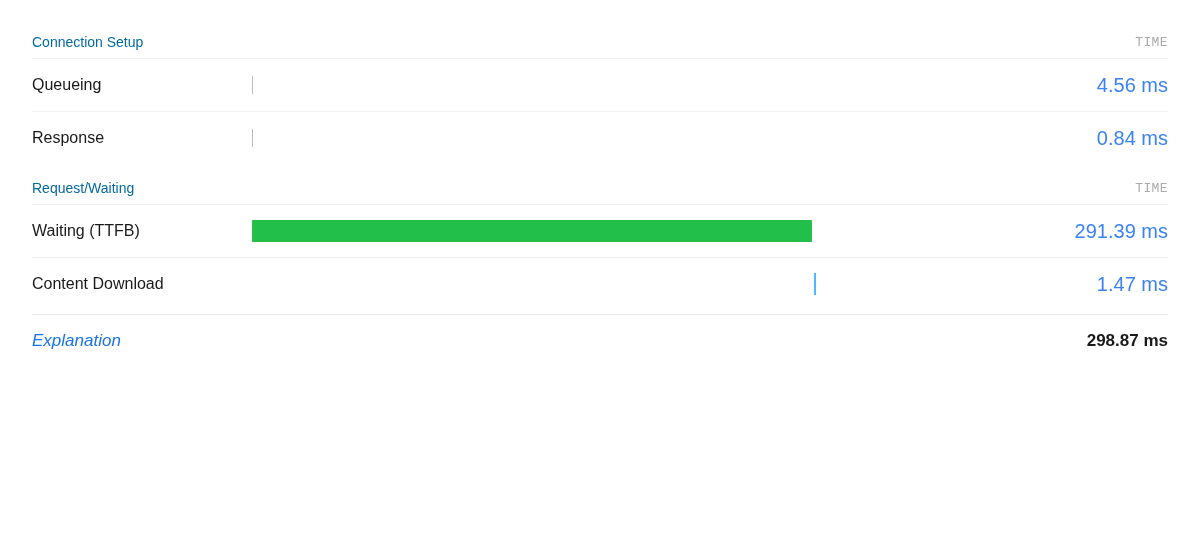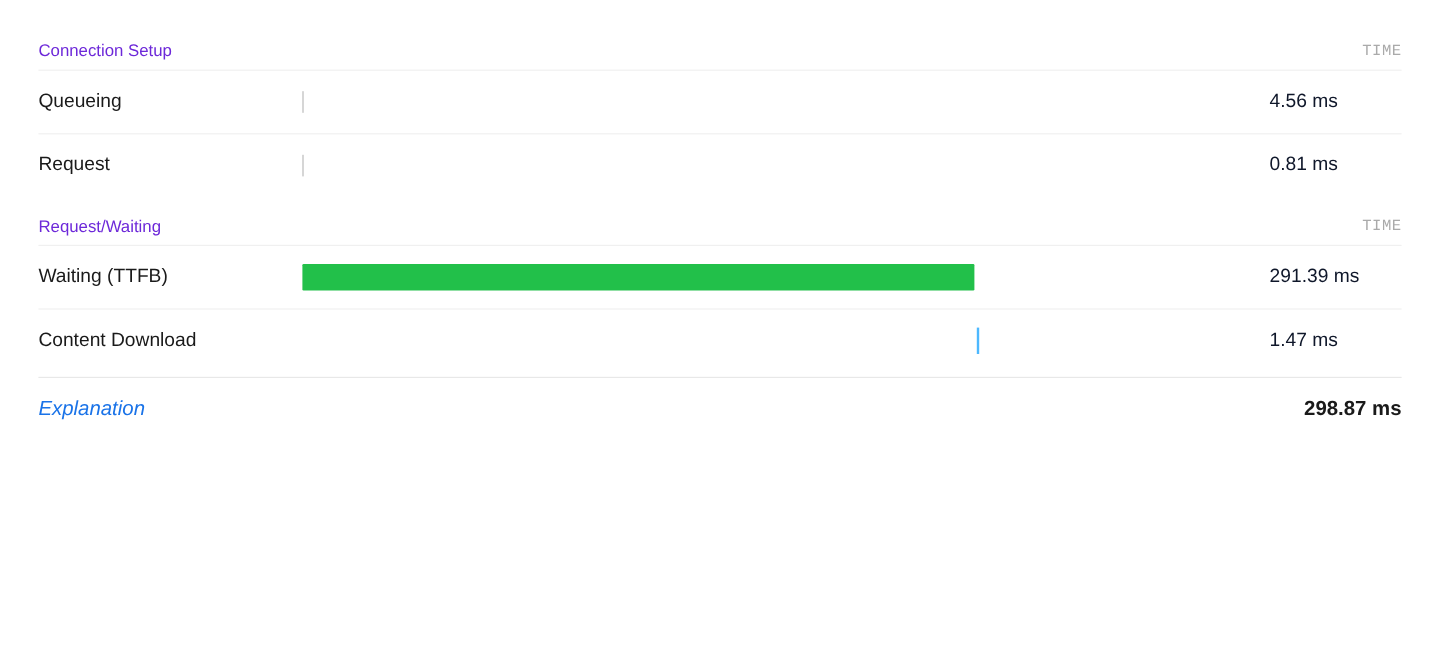--- a/index.html
+++ b/index.html
@@ -31,21 +31,21 @@
       display: flex;
       justify-content: space-between;
       align-items: center;
       padding: 10px 0 8px 0;
       color: #999999;
       font-size: 14px;
     }
 
     .section-header .label {
       font-size: 14px;
-      color: #6d28d9;
+      color: #0369a1;
     }
 
     .section-header .time-col {
       font-size: 13px;
       color: #aaaaaa;
       letter-spacing: 0.03em;
       font-family: Liberation Mono, monospace;
     }
 
     .row {
@@ -88,22 +88,23 @@
 
     .bar-blue {
       width: 2px;
       height: 22px;
       background: #4db8ff;
       position: absolute;
     }
 
     .row-time {
       width: 110px;
-      font-size: 16px;
-      color: #0f172a;
+      text-align: right;
+      font-size: 20px;
+      color: #3b82f6;
       flex-shrink: 0;
     }
 
     .footer-row {
       display: flex;
       align-items: center;
       justify-content: space-between;
       padding: 16px 0 8px 0;
       border-top: 1px solid #e8e8e8;
       margin-top: 4px;
@@ -136,25 +137,25 @@
 
   <div class="row">
     <span class="row-label">Queueing</span>
     <div class="row-bar-area">
       <div class="tick-mark"></div>
     </div>
     <span class="row-time">4.56 ms</span>
   </div>
 
   <div class="row">
-    <span class="row-label">Request</span>
+    <span class="row-label">Response</span>
     <div class="row-bar-area">
       <div class="tick-mark"></div>
     </div>
-    <span class="row-time">0.81 ms</span>
+    <span class="row-time">0.84 ms</span>
   </div>
 
   <div class="section-header" style="margin-top: 6px;">
     <span class="label">Request/Waiting</span>
     <span class="time-col">TIME</span>
   </div>
 
 
   <div class="row">
     <span class="row-label">Waiting (TTFB)</span>

